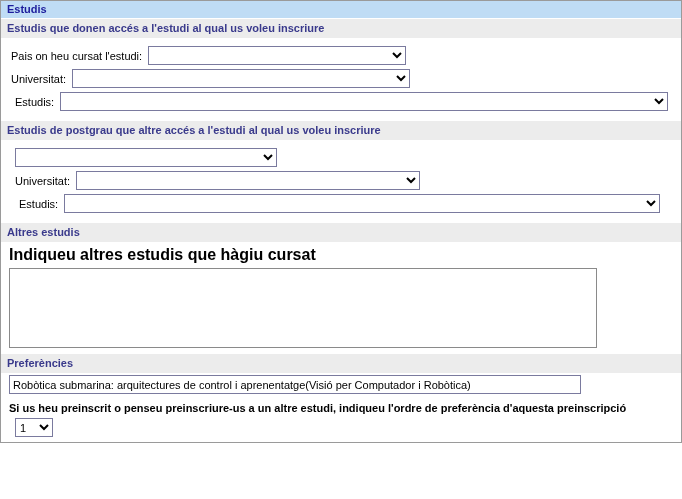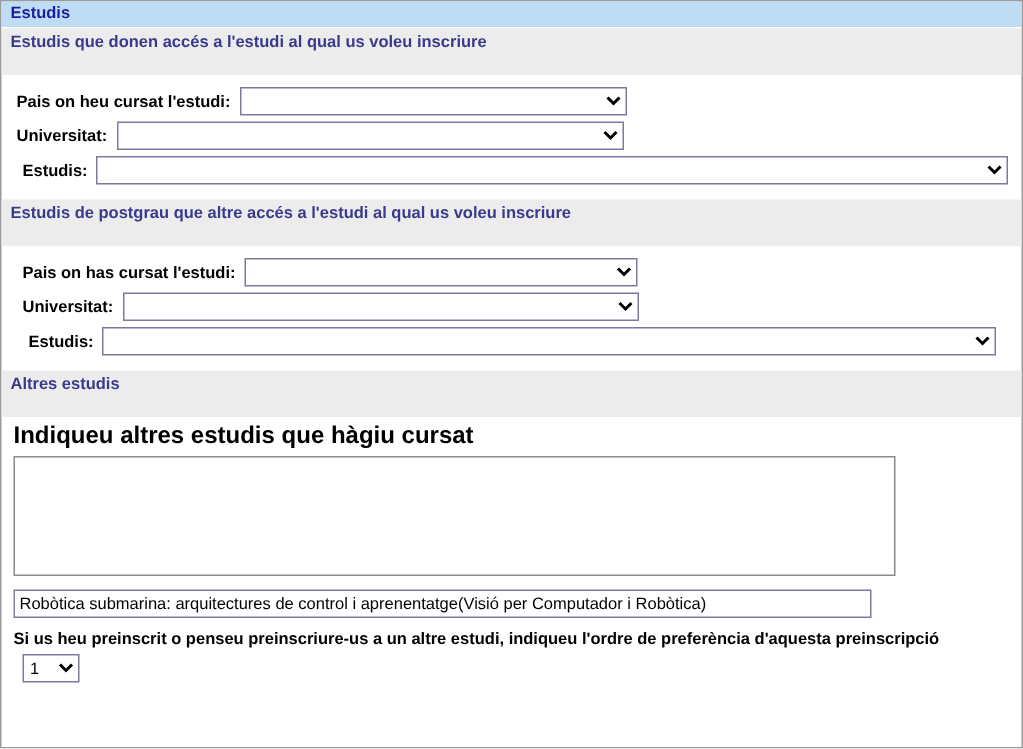--- a/index.html
+++ b/index.html
@@ -11,54 +11,54 @@
     height: 499px;
     background: #ffffff;
     font-family: "Liberation Sans", sans-serif;
     font-size: 11px;
     color: #000000;
     overflow: hidden;
   }
   .page {
     position: relative;
     width: 682px;
-    height: 499px;
+    height: 443px;
     box-sizing: border-box;
     border: 1px solid #9a9a9a;
     background: #ffffff;
   }
   
   .section-bar {
     background: #bfdcf5;
     color: #1c1c9c;
     font-weight: bold;
     font-size: 11px;
     padding: 2px 4px 2px 6px;
     line-height: 13px;
     border-bottom: 1px solid #ffffff;
   }
   .subsection-bar {
     background: #ececec;
     color: #3a3a8c;
     font-weight: bold;
     font-size: 11px;
-    padding: 3px 4px 15px 6px;
+    padding: 3px 4px 3px 6px;
     line-height: 13px;
   }
   .group {
     padding: 4px 0 6px 0;
   }
   .field-row {
     display: flex;
     align-items: center;
     margin: 4px 0 4px 0;
     padding-left: 10px;
   }
   .field-label {
-    font-weight: bold;
+    font-weight: normal;
     font-size: 11px;
     color: #000000;
     white-space: nowrap;
     margin-right: 6px;
   }
   select.combo {
     font-family: "Liberation Sans", sans-serif;
     font-size: 11px;
     height: 19px;
     border: 1px solid #7a7a9e;
@@ -148,21 +148,20 @@
       <select class="combo" style="width:608px">
         <option></option>
       </select>
     </div>
   </div>
 
   <div class="subsection-bar">Estudis de postgrau que altre accés a l'estudi al qual us voleu inscriure</div>
 
   <div class="group">
     <div class="field-row row-indent-2">
-      <span class="field-label">Pais on has cursat l'estudi:</span>
       <select class="combo" style="width:262px">
         <option></option>
       </select>
     </div>
     <div class="field-row row-indent-2">
       <span class="field-label">Universitat:</span>
       <select class="combo" style="width:344px">
         <option></option>
       </select>
     </div>
@@ -174,20 +173,21 @@
     </div>
   </div>
 
   <div class="subsection-bar">Altres estudis</div>
 
   <div class="plain-label">Indiqueu altres estudis que hàgiu cursat</div>
   <div class="textarea-wrap">
     <textarea class="notes" style=""></textarea>
   </div>
 
+  <div class="subsection-bar">Preferències</div>
 
   <div class="text-input-wrap">
     <input class="textline" type="text" value="Robòtica submarina: arquitectures de control i aprenentatge(Visió per Computador i Robòtica)" style="">
   </div>
 
   <div class="note-text">Si us heu preinscrit o penseu preinscriure-us a un altre estudi, indiqueu l'ordre de preferència d'aquesta preinscripció</div>
   <div class="small-select-wrap">
     <select class="tiny">
       <option>1</option>
     </select>

